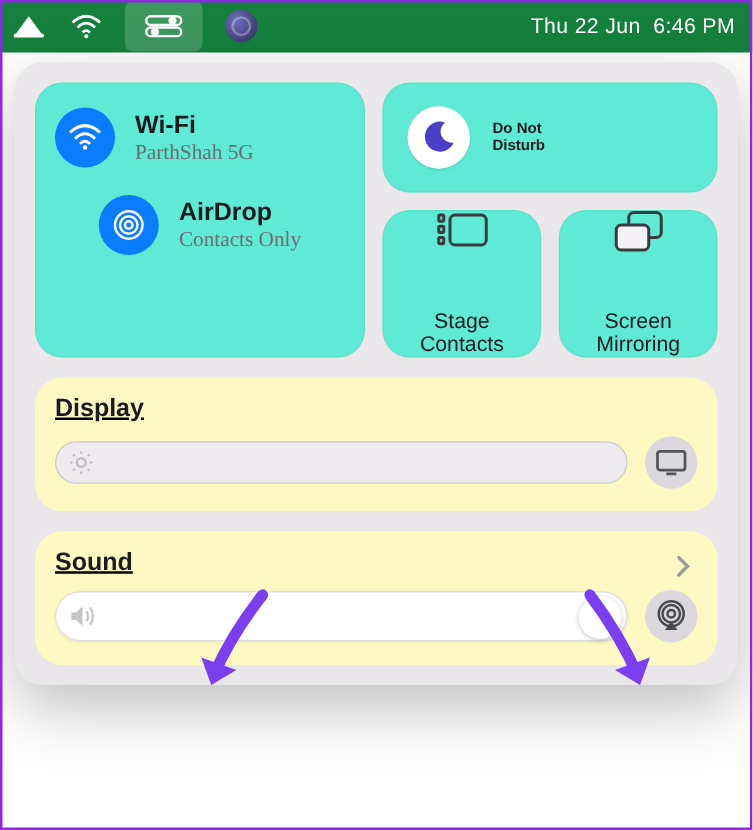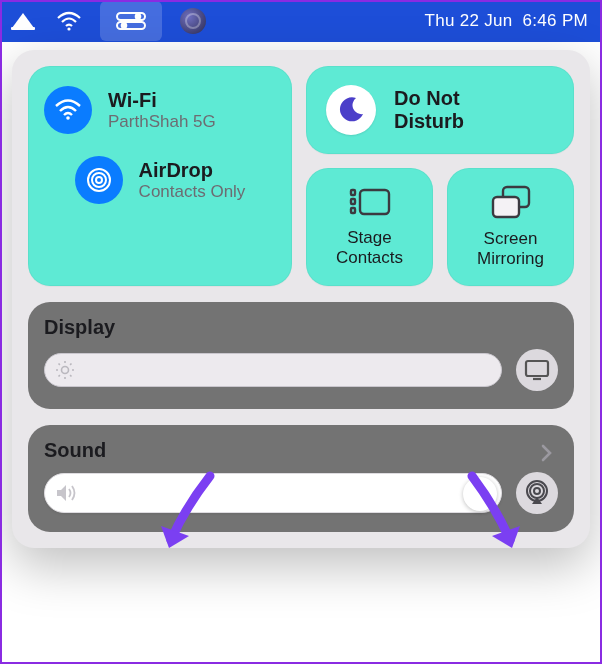--- a/index.html
+++ b/index.html
@@ -5,21 +5,21 @@
 * { box-sizing: border-box; margin: 0; padding: 0; }
 body {
   font-family: -apple-system, BlinkMacSystemFont, "Helvetica Neue", sans-serif;
   width: 602px; height: 664px;
   background: #fff;
   position: relative;
   overflow: hidden;
 }
 .frame-border { position:absolute; inset:0; border:2px solid #8a2be2; pointer-events:none; z-index:100; }
 .menu-bar {
-  background: #1d4ed8;
+  background: #15803d;
   height: 42px;
   display: flex; align-items: center;
   padding: 0 8px;
   gap: 18px;
   color: #fff;
   justify-content: center;
 }
 .menu-icon { display:flex; align-items:center; justify-content:center; }
 .cc-pill {
   width: 62px; height: 40px;
@@ -47,46 +47,47 @@
 .card.main { flex:1; padding: 20px 16px; }
 .conn-item { display:flex; align-items:center; gap:16px; margin-bottom:22px; }
 .conn-item:last-child { margin-bottom:0;justify-content:center; }
 .blue-circle {
   width:48px; height:48px; border-radius:50%;
   background:#0a7cff;
   display:flex; align-items:center; justify-content:center;
   color:#fff;
 }
 .conn-title { font-size:20px; font-weight:700; color:#1b1b1f; line-height:1.15; }
-.conn-sub { font-size:17px; color:#6d6c72; }
+.conn-sub { font-size:17px; color:#6d6c72;font-family:Liberation Serif, serif; }
 .card.focus {
   width:268px; height:88px;
   display:flex; align-items:center; gap:18px;
   padding: 0 20px;
 }
 .white-circle {
   width:50px; height:50px; border-radius:50%;
   background:#fff;
   display:flex; align-items:center; justify-content:center;
   box-shadow: 0 1px 2px rgba(0,0,0,0.1);
 }
-.focus-title { font-size:20px; font-weight:700; color:#1b1b1f; line-height:1.15; }
+.focus-title { font-size:12px; font-weight:700; color:#1b1b1f; line-height:1.15; }
 .mini-row { display:flex; gap:14px; margin-top:14px;}
 .card.mini {
   width:127px; height:118px;
-  display:flex; flex-direction:column; align-items:center; justify-content:center;
+  display:flex; flex-direction:column; align-items:center; justify-content:space-between;
   gap:6px;
 }
 .mini-label { font-size:17px; font-weight:500; color:#1b1b1f; text-align:center; line-height:1.15;}
 .section {
   margin-top:16px;
-  background: #737373;
+  background: #fef9c3;
   border-radius: 22px;
   padding: 14px 16px 18px 16px;
   position:relative;
+  text-decoration:underline;
 }
 .section-title { font-size:20px; font-weight:700; color:#1b1b1f; margin-bottom:10px;}
 .slider-row { display:flex; align-items:center; gap:14px; }
 .slider {
   flex:1; height:34px;
   background:#edeaee;
   border:1px solid #c9c6cd;
   border-radius:17px;
   position:relative;
   display:flex; align-items:center;

